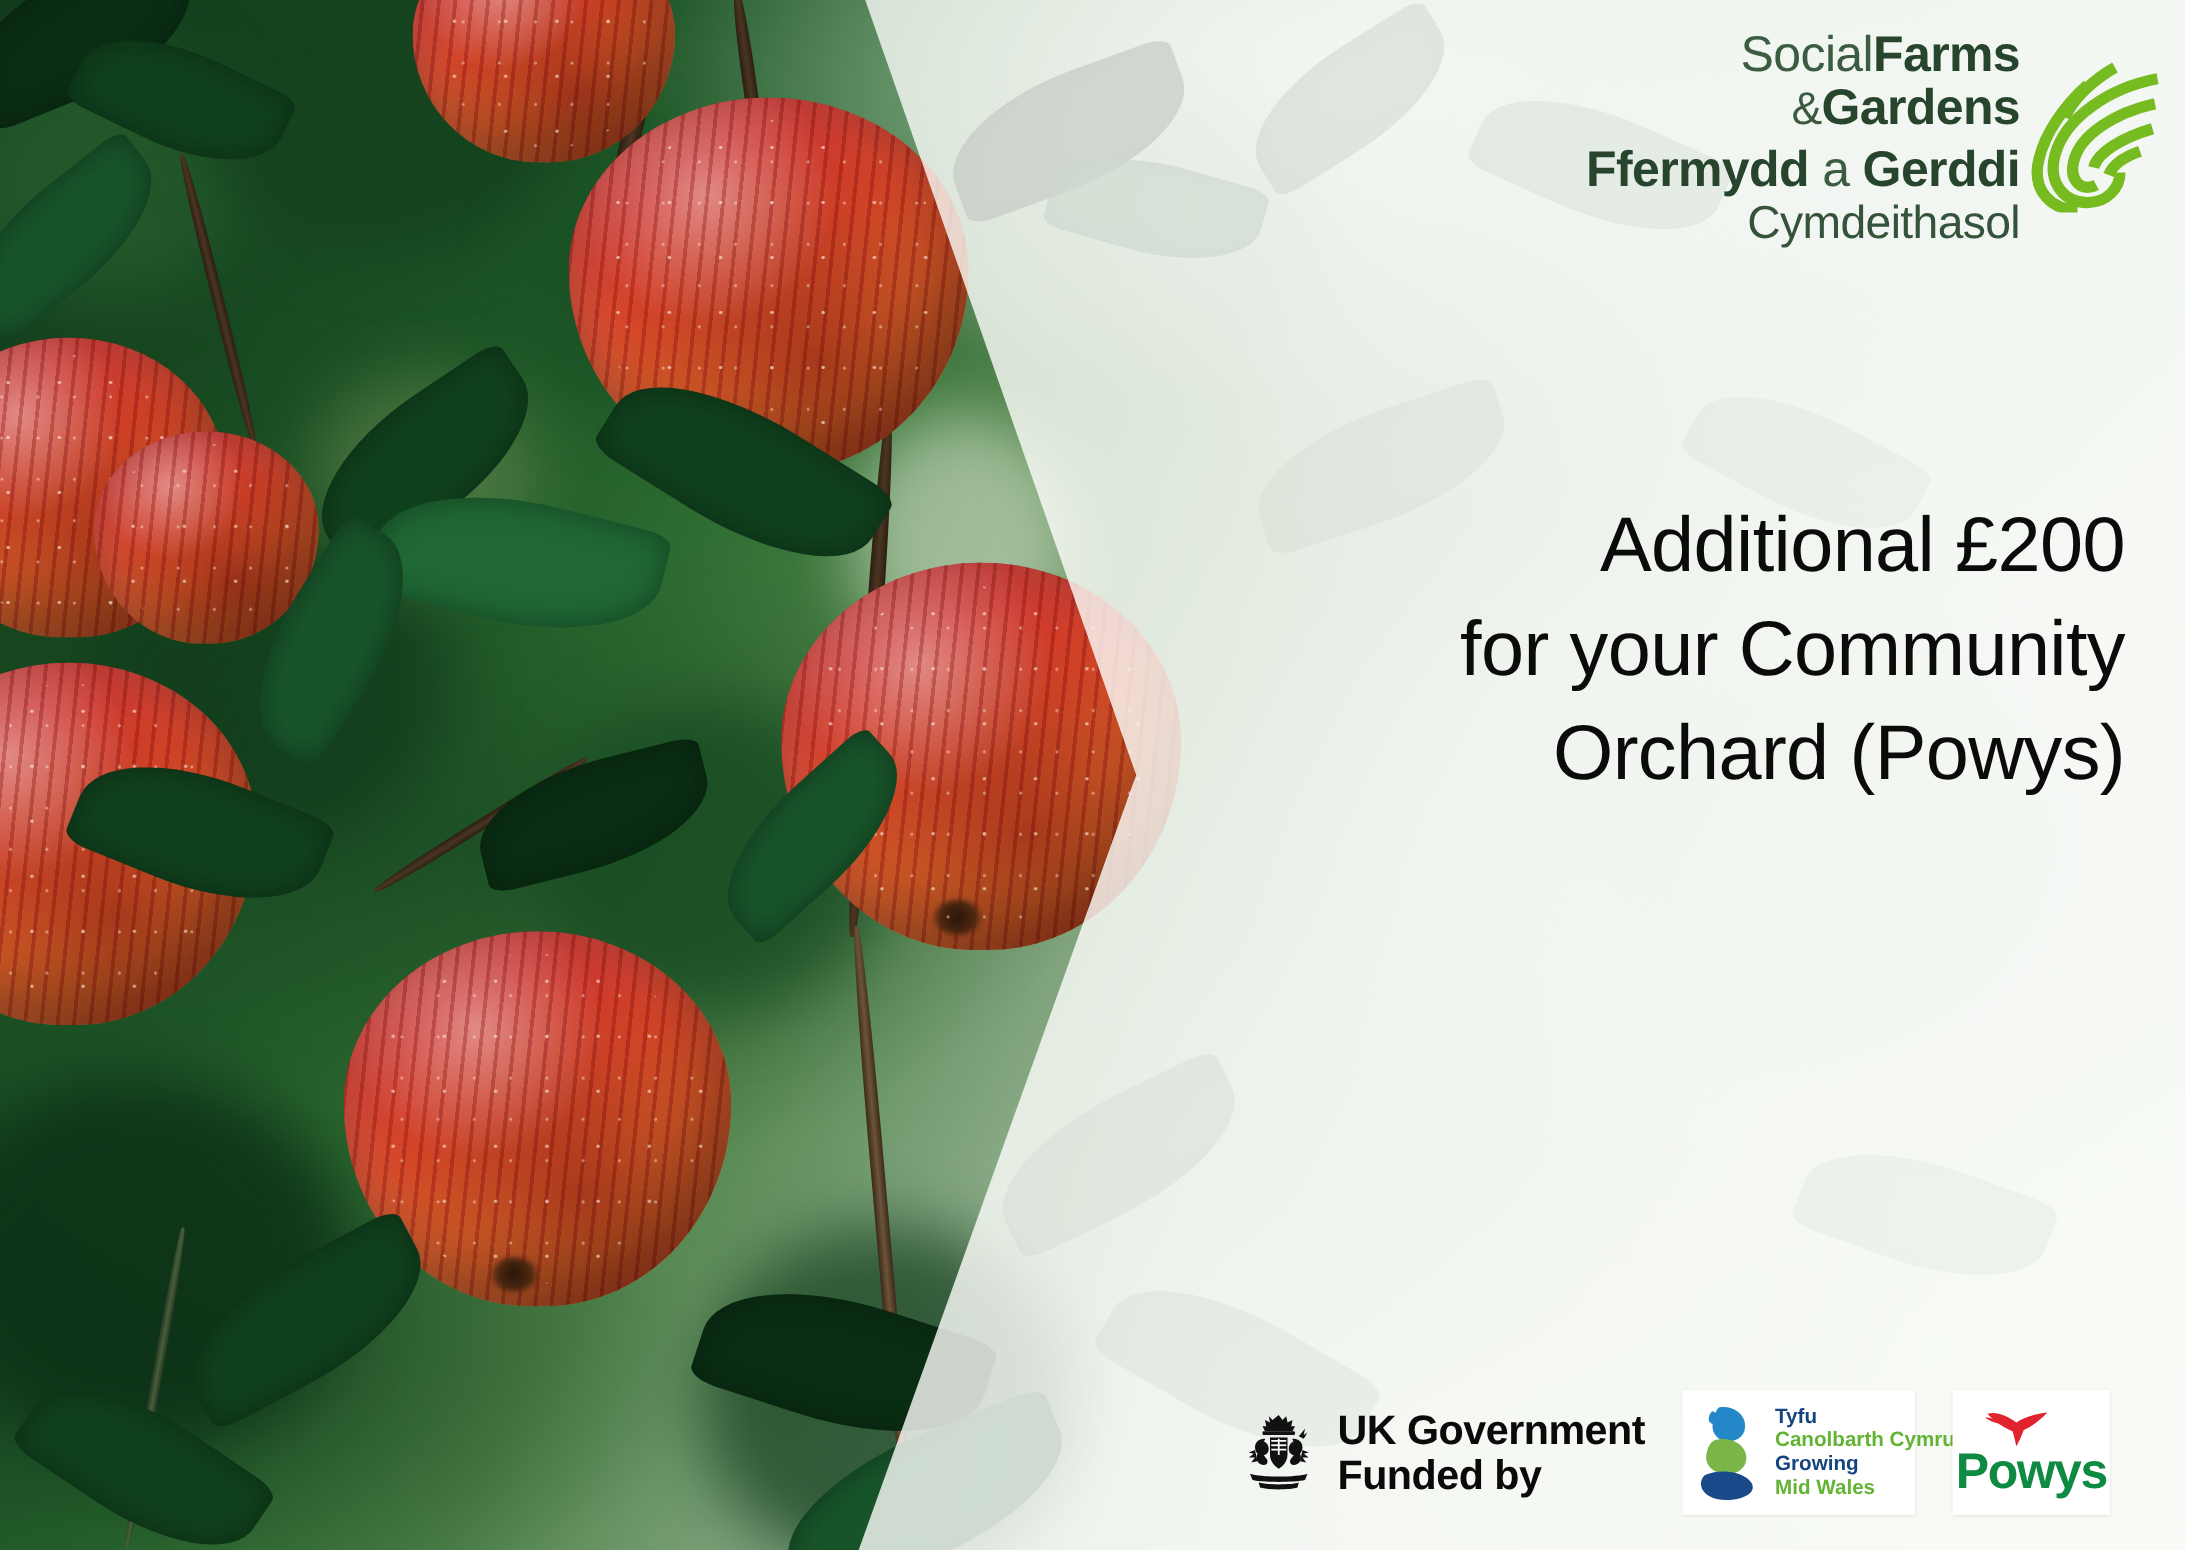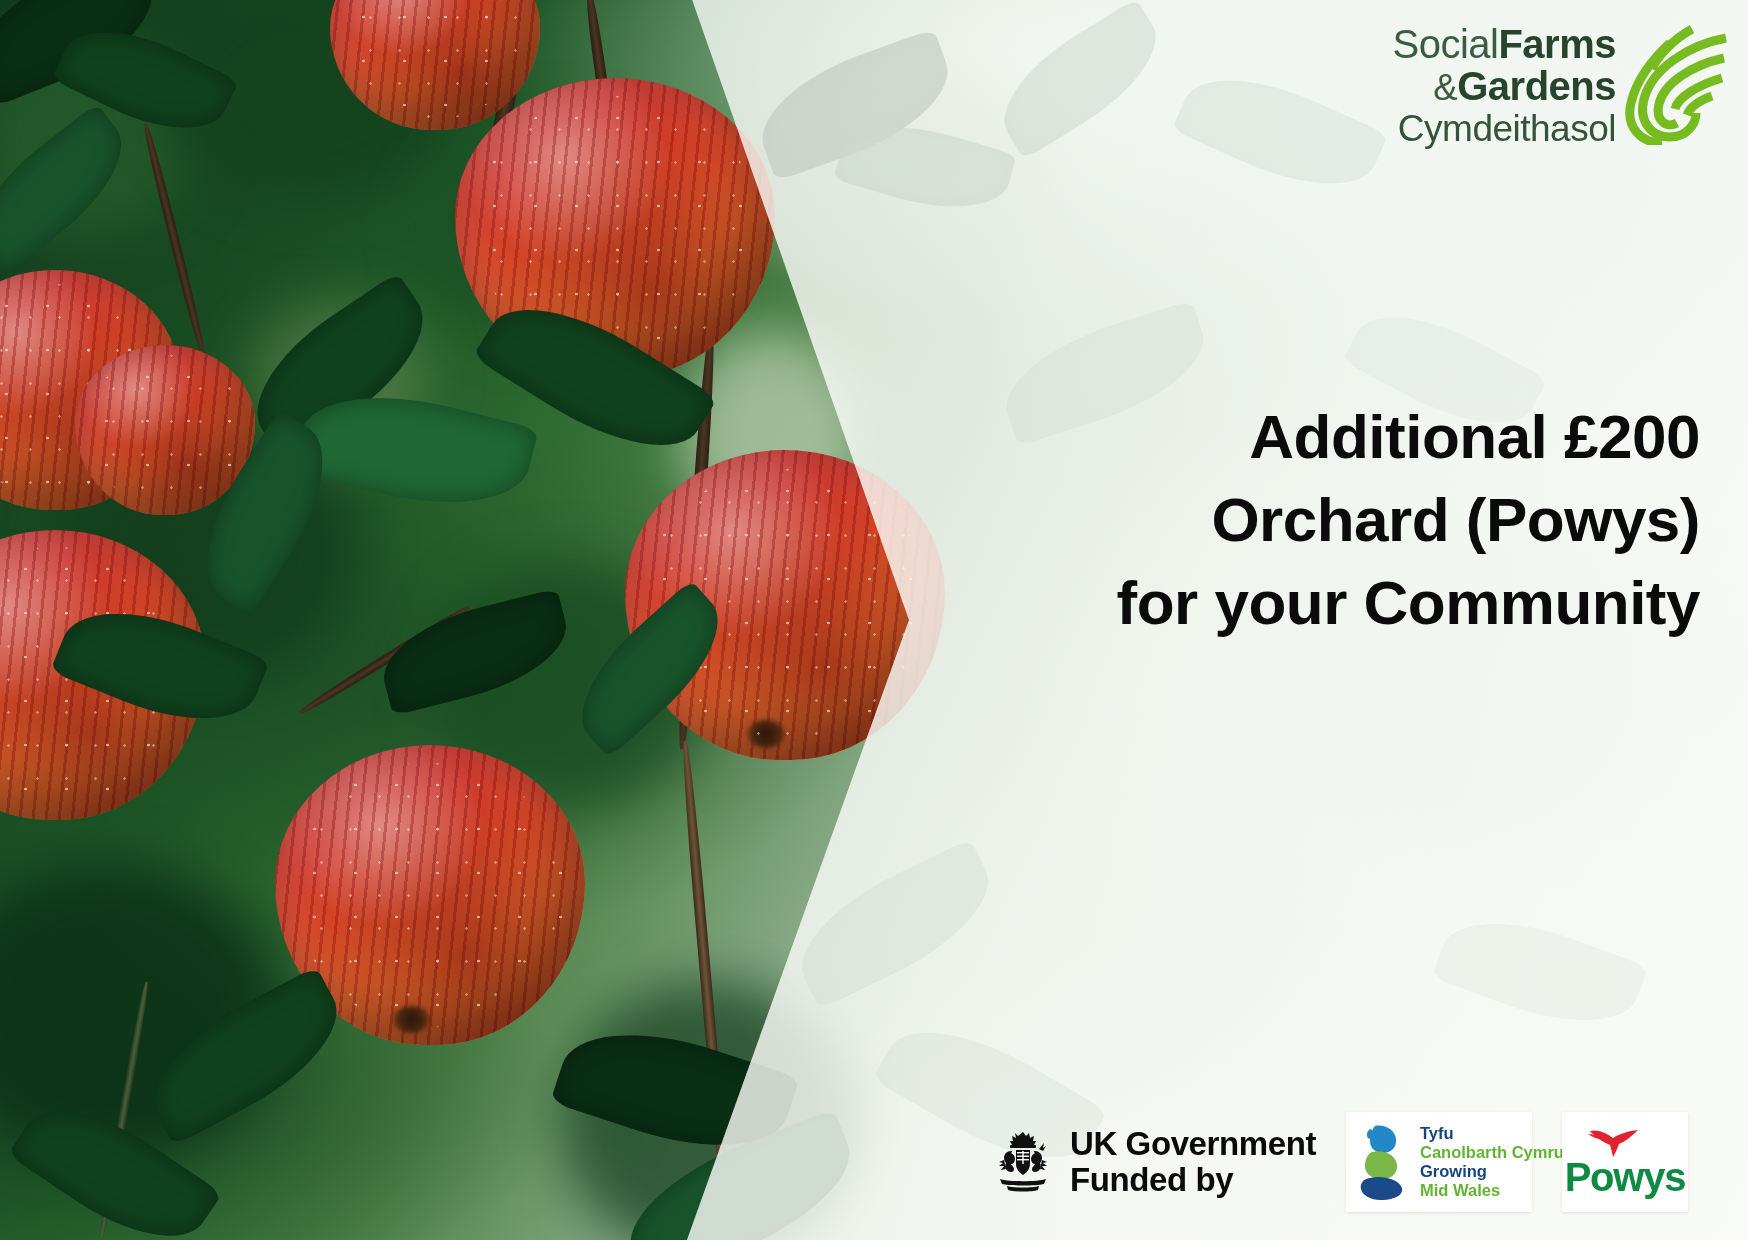--- a/index.html
+++ b/index.html
@@ -170,21 +170,21 @@
   .sfg-mark { width: 112px; height: 120px; flex: 0 0 auto; }
 
   
   .headline {
     position: absolute;
     right: 48px;
     top: 395px;
     text-align: right;
     color: #0b0b0b;
     font-size: 62px;
-    font-weight: 700;
+    font-weight: 400;
     line-height: 1.34;
     letter-spacing: -0.5px;
   }
   .headline div { white-space: nowrap; }
 
   
   .footer-logos {
     position: absolute;
     right: 60px;
     bottom: 28px;
@@ -324,38 +324,39 @@
     <div class="leaf" style="left:880px;  top:1050px; width:220px; height:90px; transform:rotate(30deg); opacity:0.33;"></div>
   </div>
 
   <div class="scrim"></div>
   <div class="scrim-soft"></div>
 
   <div class="sfg-logo">
     <div class="sfg-words">
       <div class="sfg-l1"><span class="thin">Social</span><span class="bold">Farms</span></div>
       <div class="sfg-l2"><span class="amp">&amp;</span><span class="bold">Gardens</span></div>
+      <div class="sfg-l3"><span class="bold">Ffermydd</span><span class="thin">&nbsp;a&nbsp;</span><span class="bold">Gerddi</span></div>
       <div class="sfg-l4">Cymdeithasol</div>
     </div>
     <svg class="sfg-mark" viewBox="0 0 112 120" aria-hidden="true">
       <g fill="none" stroke="#76bc21" stroke-width="9" stroke-linecap="butt">
         <path d="M104 13 C 66 20, 30 44, 22 74 C 16 97, 30 112, 48 112 C 64 112, 74 100, 74 88"></path>
         <path d="M102 33 C 70 40, 42 58, 37 79 C 33 95, 44 104, 55 98"></path>
         <path d="M100 53 C 76 60, 56 72, 53 84"></path>
         <path d="M90 71 C 76 76, 68 82, 65 90"></path>
         <path d="M70 4 C 52 14, 36 30, 30 44"></path>
         <path d="M48 18 C 30 34, 14 56, 9 78 C 3 103, 20 118, 40 118"></path>
       </g>
     </svg>
   </div>
 
   <div class="headline">
     <div>Additional £200</div>
+    <div>for your Community</div>
     <div>Orchard (Powys)</div>
-    <div>for your Community</div>
   </div>
 
   <div class="footer-logos">
 
     <div class="ukgov">
       <svg class="ukgov-crest" viewBox="0 0 66 66" aria-hidden="true">
         <g fill="#111">
 
           <path d="M33 3 l3 4 3-3 1 5 4-2-1 5 3 0-2 4 -22 0 -2-4 3 0 -1-5 4 2 -1-5 3 3z"></path>
           <rect x="20" y="16" width="26" height="3" rx="1"></rect>

